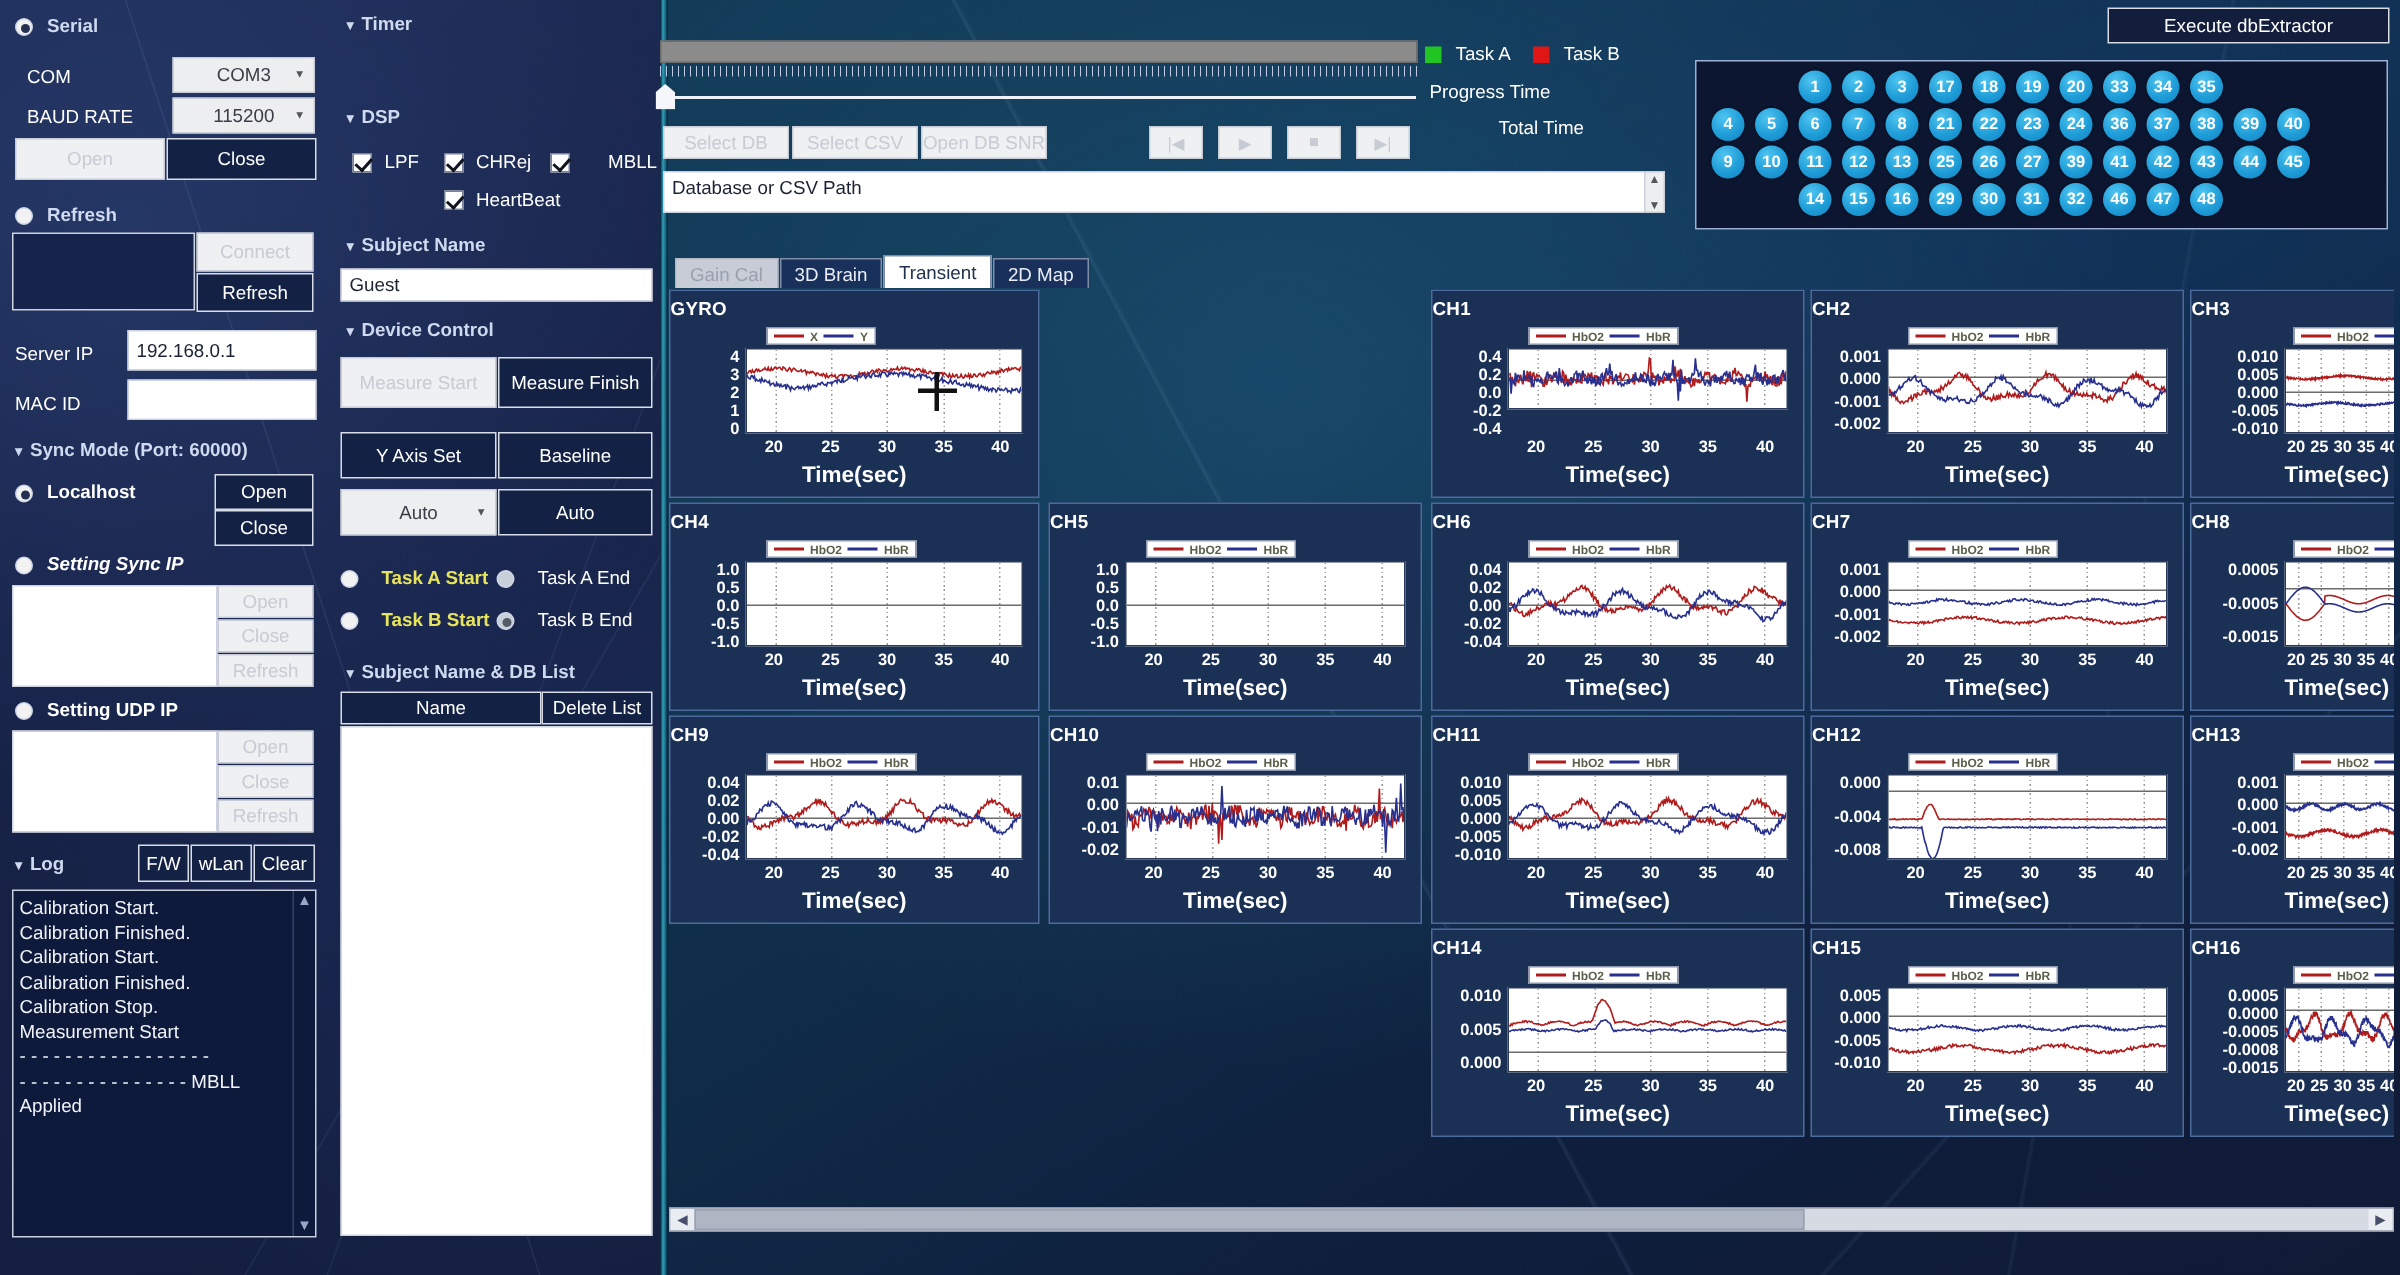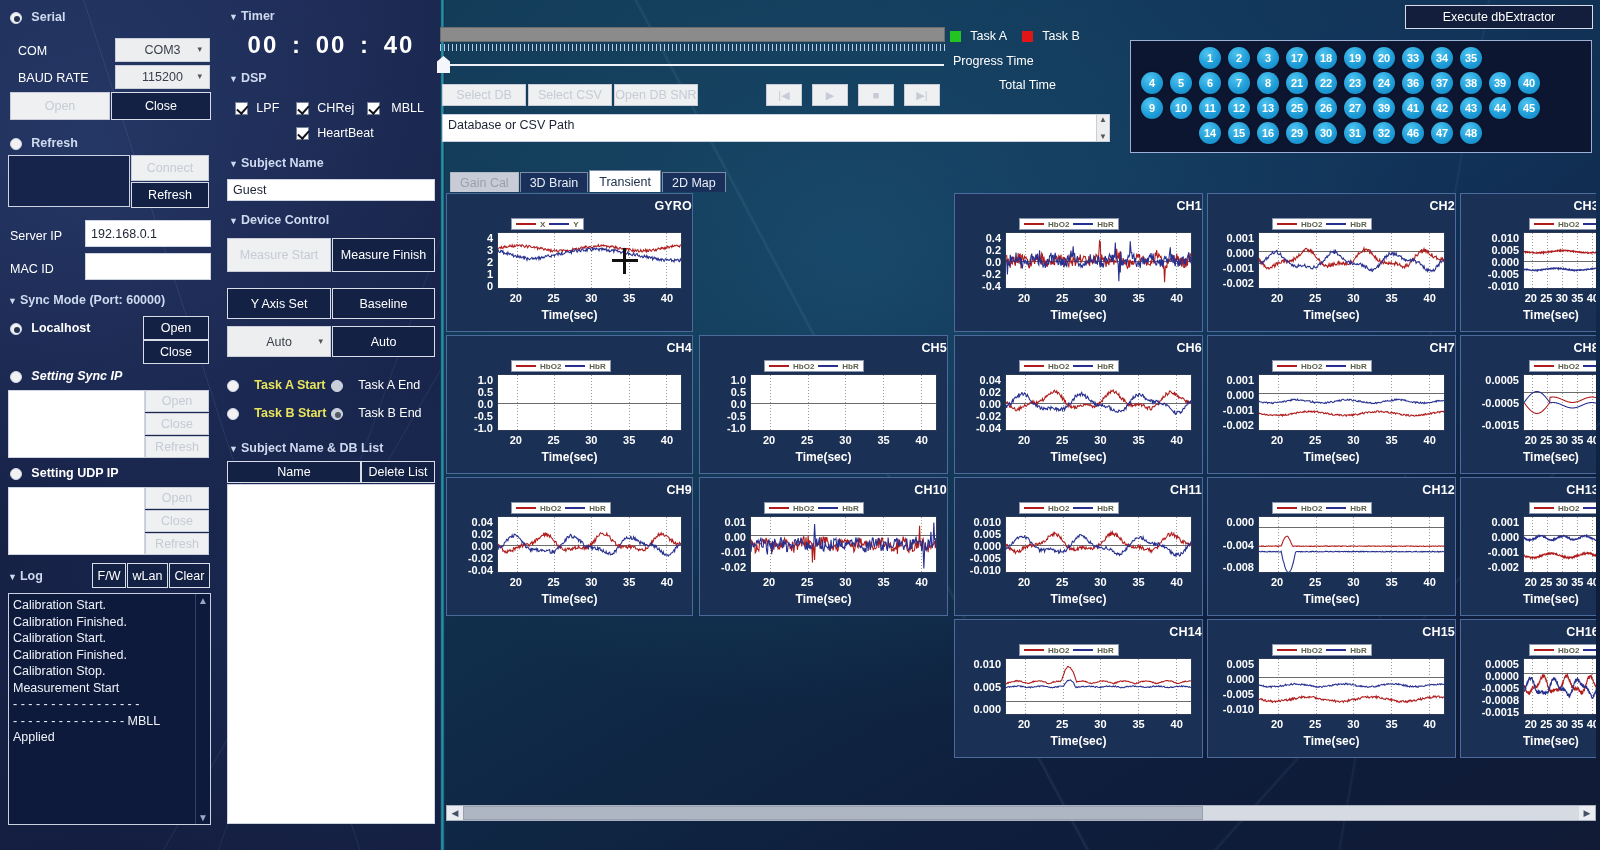--- a/index.html
+++ b/index.html
@@ -163,21 +163,21 @@
 
   
   .chartpane{
     position:absolute; left:446px; top:193px; width:1150px; height:638px;
     overflow:hidden;
   }
   .cell{
     position:absolute; background:#1b3055; border:1px solid #4c6a9c;
   }
   .cell .title{
-    text-align:right; color:#ffffff; font-size:12.5px; font-weight:bold;
+    text-align:left; color:#ffffff; font-size:12.5px; font-weight:bold;
     margin-top:5px; letter-spacing:.2px;
   }
   .plotwrap{ position:absolute; }
   .ylabels{
     position:absolute; right:100%; top:0; height:100%;
     display:flex; flex-direction:column; justify-content:space-between;
     align-items:flex-end; color:#ffffff; font-size:11px; font-weight:bold;
     padding-right:4px; white-space:nowrap;
   }
   .plot{
@@ -187,21 +187,21 @@
   .plot .zeroline{ position:absolute; left:0; width:100%; height:1px; background:#6b6b6b;}
   .plot .vgrid{ position:absolute; top:0; height:100%; width:1px;
       background:repeating-linear-gradient(to bottom,#9a9a9a 0 1px, transparent 1px 3px); }
   .xlabels{
     position:absolute; width:100%; display:flex; color:#ffffff;
     font-size:11px; font-weight:bold;
   }
   .xlabels span{ position:absolute; transform:translateX(-50%); }
   .xtitle{
     position:absolute; width:100%; text-align:center; color:#ffffff;
-    font-size:12px; font-weight:bold;
+    font-size:15px; font-weight:bold;
   }
   .chlegend{
     position:absolute; background:#ffffff; border:1px solid #8d97ad;
     display:flex; align-items:center; gap:4px; padding:1px 4px; height:12px;
   }
   .chlegend .ln{ display:inline-block; width:20px; height:2px; }
   .chlegend .tx{ color:#5a5f4a; font-size:8px; font-weight:bold; }
 
   .hscroll{
     position:absolute; left:446px; top:805px; width:1150px; height:16px;
@@ -313,43 +313,36 @@
     </div>
   </div>
 </div>
 
 <div id="col2">
 
   <div class="row sec-header" style="left:8px;top:9px;">
     <span class="tri">▼</span><span>Timer</span>
   </div>
 
-  <div class="row" style="left:0px;top:31px;width:220px;text-align:center;font-size:24px;font-weight:bold;letter-spacing:2px;">
-    <span>00</span>
-    <span style="margin:0 5px;">:</span>
-    <span>00</span>
-    <span style="margin:0 5px;">:</span>
-    <span>40</span>
-  </div>
 
   <div class="row sec-header" style="left:8px;top:71px;">
     <span class="tri">▼</span><span>DSP</span>
   </div>
 
   <div class="row" style="left:14px;top:101px;">
     <span class="cbx on"></span>
     <span class="lbl" style="margin-left:5px;">LPF</span>
   </div>
   <div class="row" style="left:75px;top:101px;">
     <span class="cbx on"></span>
     <span class="lbl" style="margin-left:5px;">CHRej</span>
   </div>
   <div class="row" style="left:146px;top:101px;">
     <span class="cbx on"></span>
-    <span class="lbl" style="margin-left:8px;text-align:right;">MBLL</span>
+    <span class="lbl" style="margin-left:22px;text-align:right;">MBLL</span>
   </div>
   <div class="row" style="left:75px;top:126px;">
     <span class="cbx on"></span>
     <span class="lbl" style="margin-left:5px;">HeartBeat</span>
   </div>
 
   <div class="row sec-header" style="left:8px;top:156px;">
     <span class="tri">▼</span><span>Subject Name</span>
   </div>
   <div class="row txt" style="left:6px;top:179px;width:208px;height:22px;">Guest</div>
@@ -537,21 +530,21 @@
         <span style="left: 10.2041%;">20</span>
         <span style="left: 30.6122%;">25</span>
         <span style="left: 51.0204%;">30</span>
         <span style="left: 71.4286%;">35</span>
         <span style="left: 91.8367%;">40</span>
       </div>
       <div class="xtitle" style="top: 114px; left: 0px;">Time(sec)</div>
     </div>
     <div class="cell" style="left: 508px; top: 0px; width: 249px; height: 139px;">
       <div class="title">CH1</div>
-      <div class="plotwrap" style="left: 50px; top: 38px; width: 187px; height: 57px;">
+      <div class="plotwrap" style="left: 50px; top: 38px; width: 187px; height: 41px;">
         <div class="ylabels">
           <span>0.4</span>
           <span>0.2</span>
           <span>0.0</span>
           <span>-0.2</span>
           <span>-0.4</span>
         </div>
         <div class="plot" style="left: 0px; top: 0px; width: 100%; height: 100%;">
           <div class="vgrid" style="left: 10.2041%;"></div>
           <div class="vgrid" style="left: 30.6122%;"></div>

